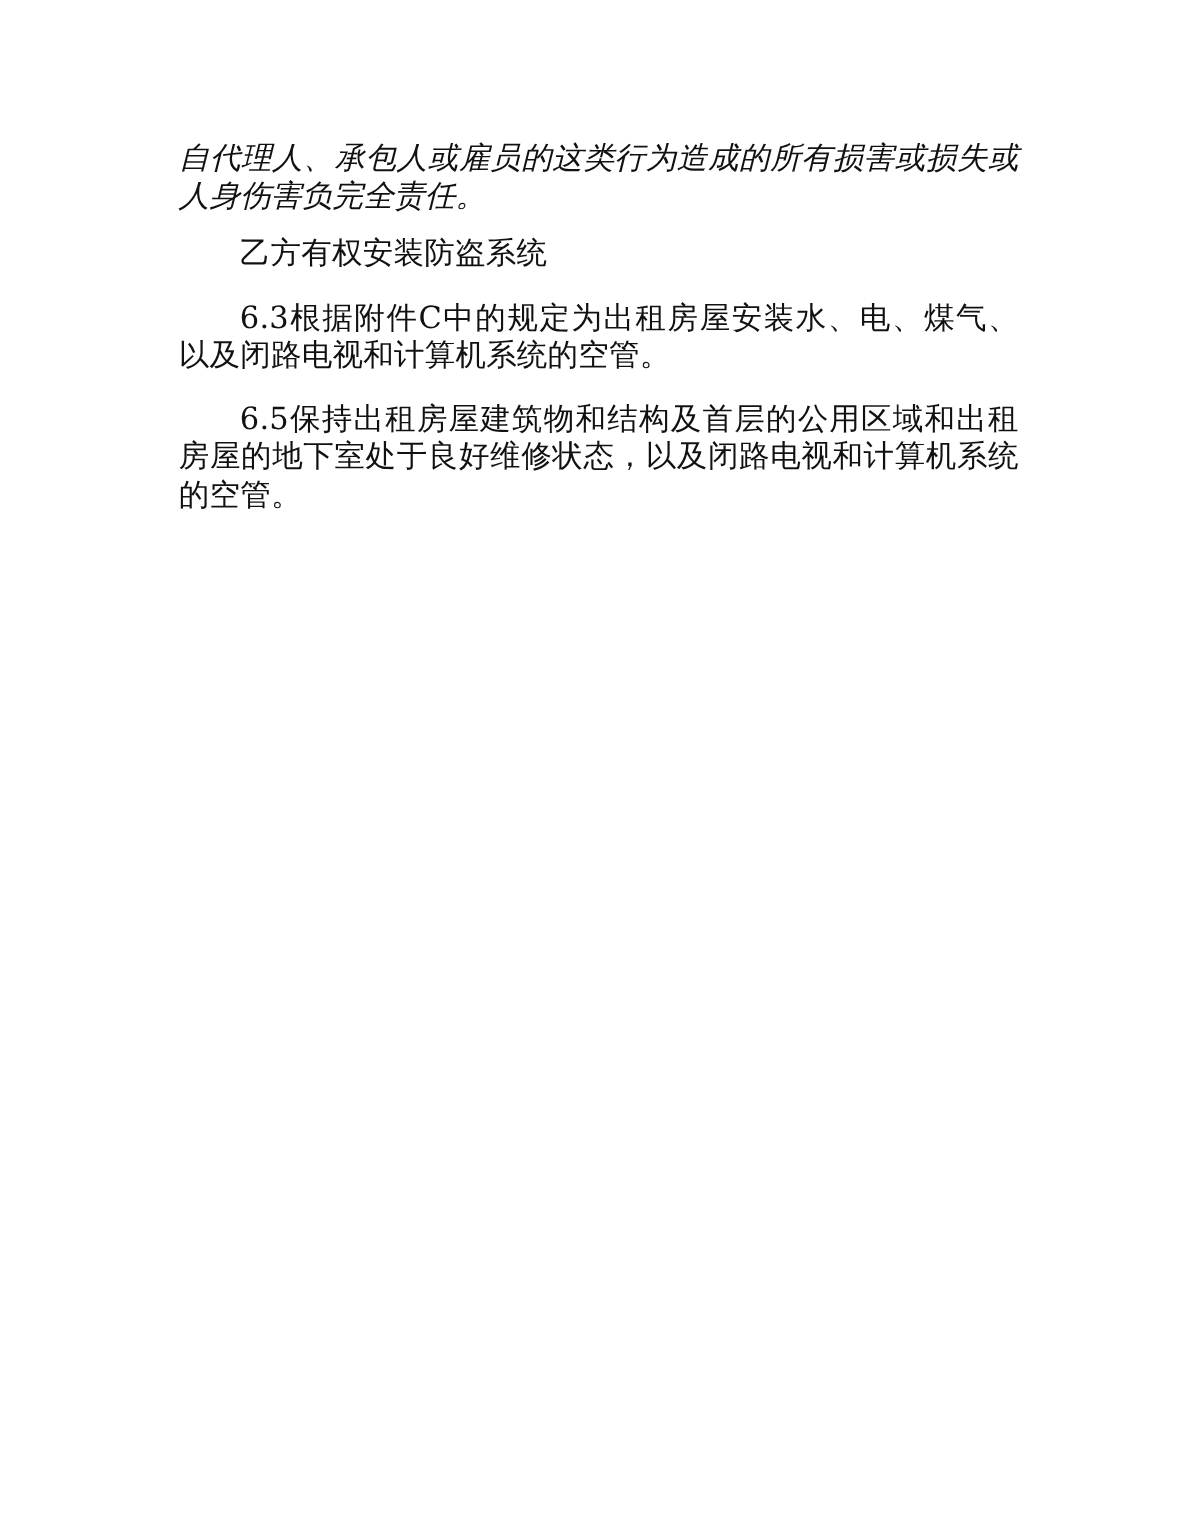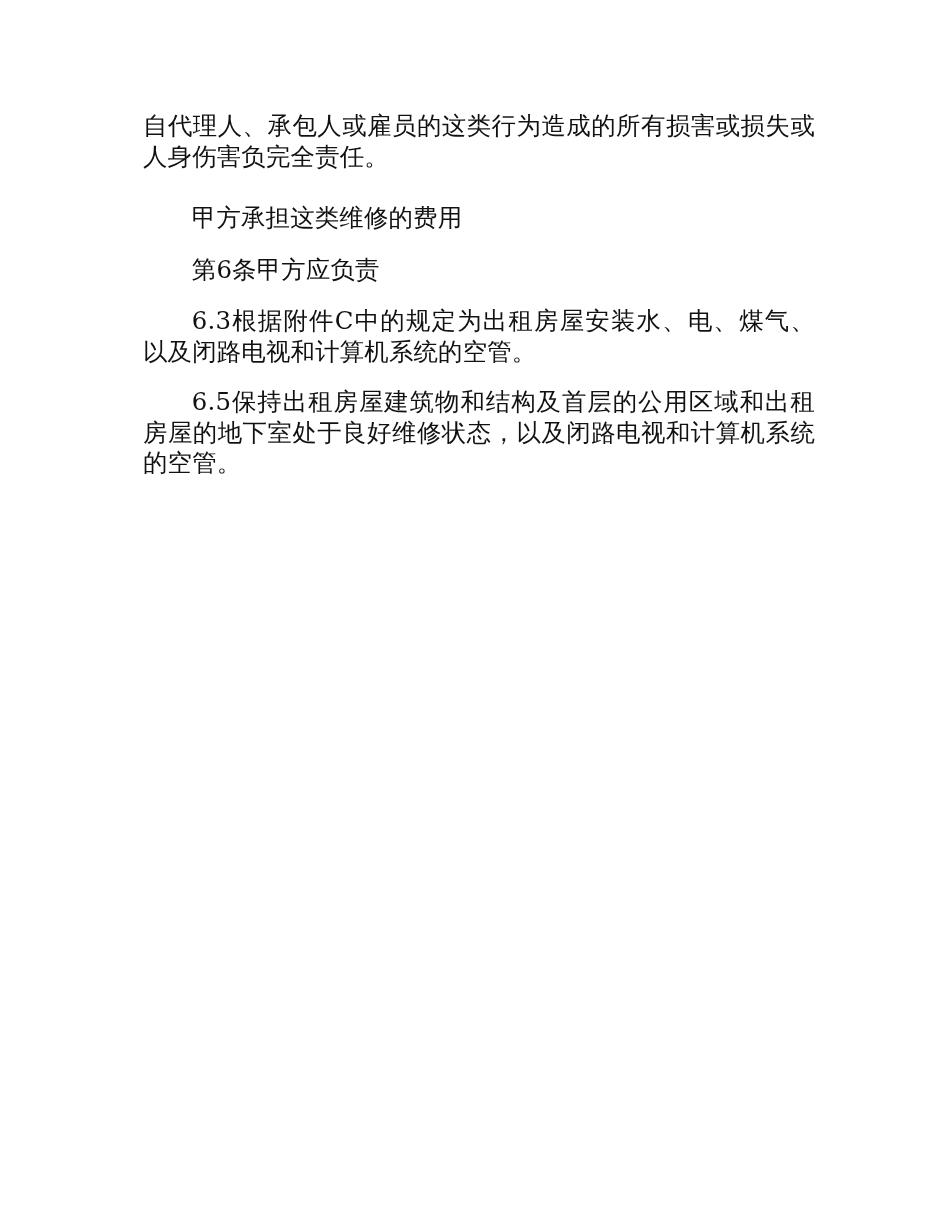--- a/index.html
+++ b/index.html
@@ -27,28 +27,28 @@
     .para {
       margin: 0 0 20px 0;
       text-align: justify;
       text-justify: inter-character;
       word-break: break-all;
     }
     .indent {
       text-indent: 2em;
     }
     .first {
-      margin-bottom: 31px;
+      margin-bottom: 15px;
+      font-style: italic;
     }
     .heading {
       margin-bottom: 21px;
     }
   </style>
 </head>
 <body>
 
 <div class="page">
   <p class="para first">自代理人、承包人或雇员的这类行为造成的所有损害或损失或人身伤害负完全责任。</p>
-  <p class="para indent heading">甲方承担这类维修的费用</p>
-  <p class="para indent heading">第6条甲方应负责</p>
+  <p class="para indent heading">乙方有权安装防盗系统</p>
   <p class="para indent">6.3根据附件C中的规定为出租房屋安装水、电、煤气、以及闭路电视和计算机系统的空管。</p>
   <p class="para indent">6.5保持出租房屋建筑物和结构及首层的公用区域和出租房屋的地下室处于良好维修状态，以及闭路电视和计算机系统的空管。</p>
 </div>
 
 </body></html>

